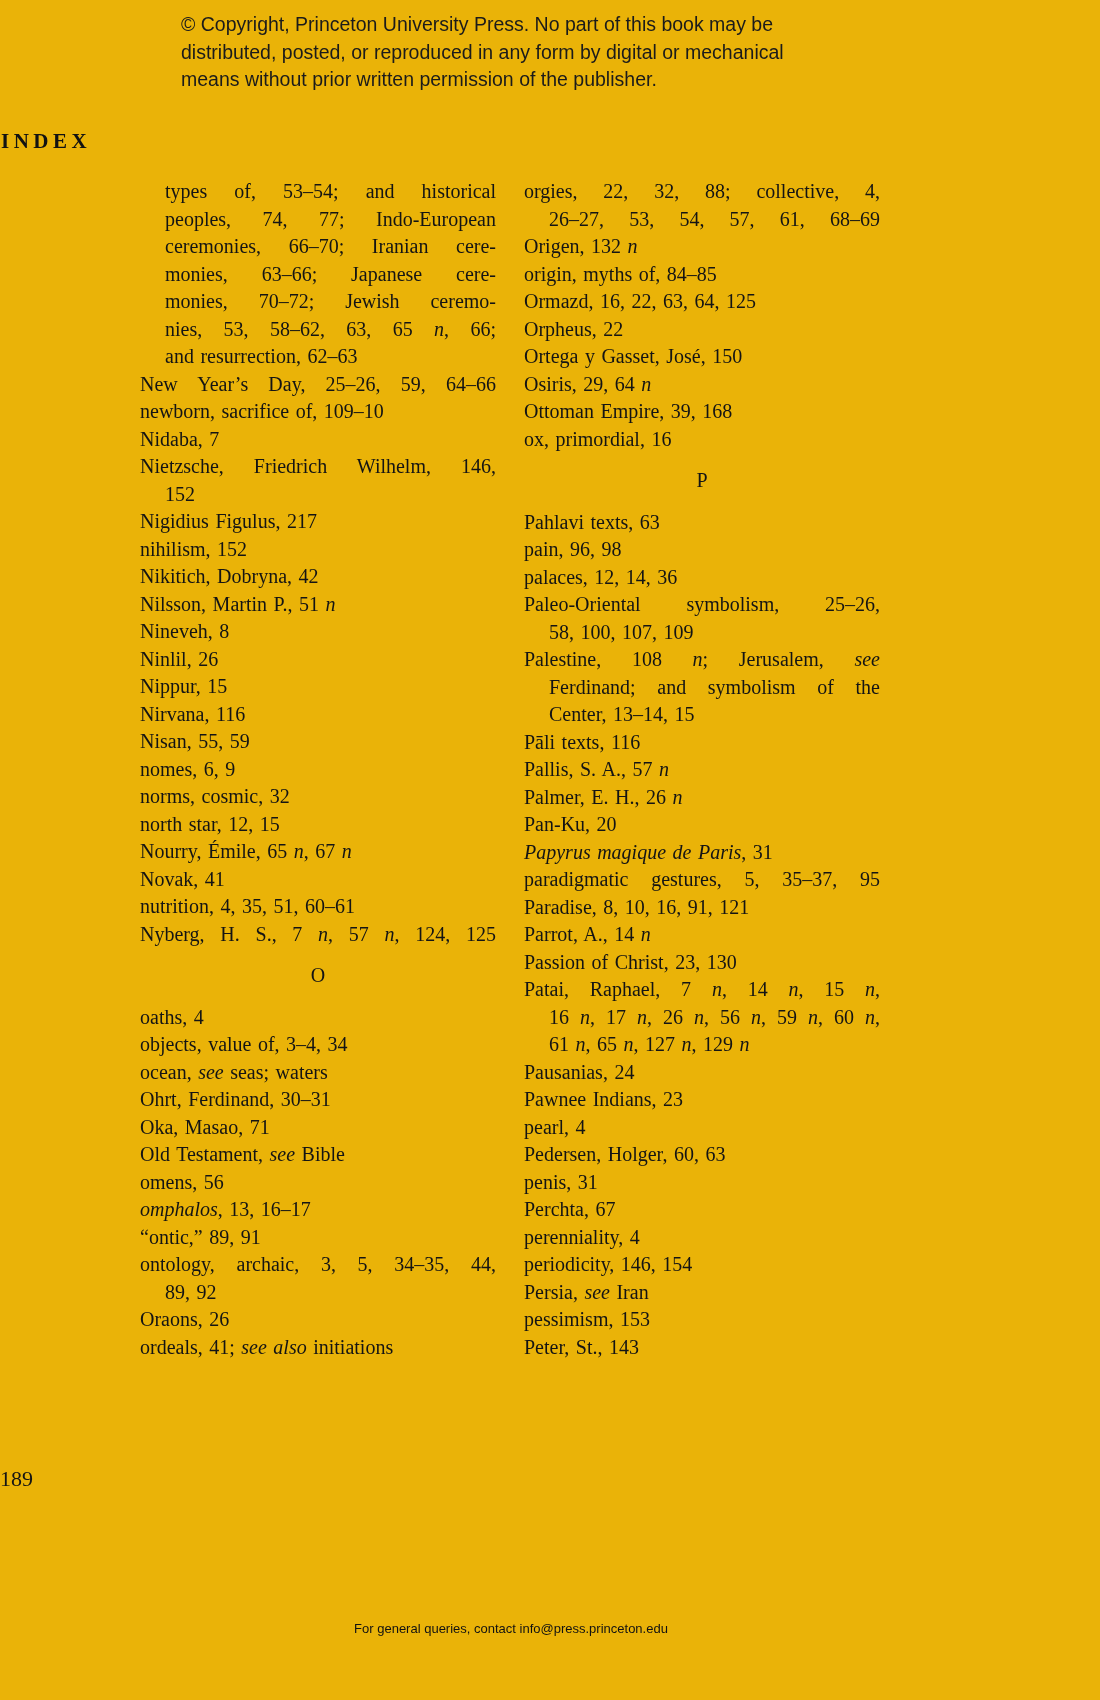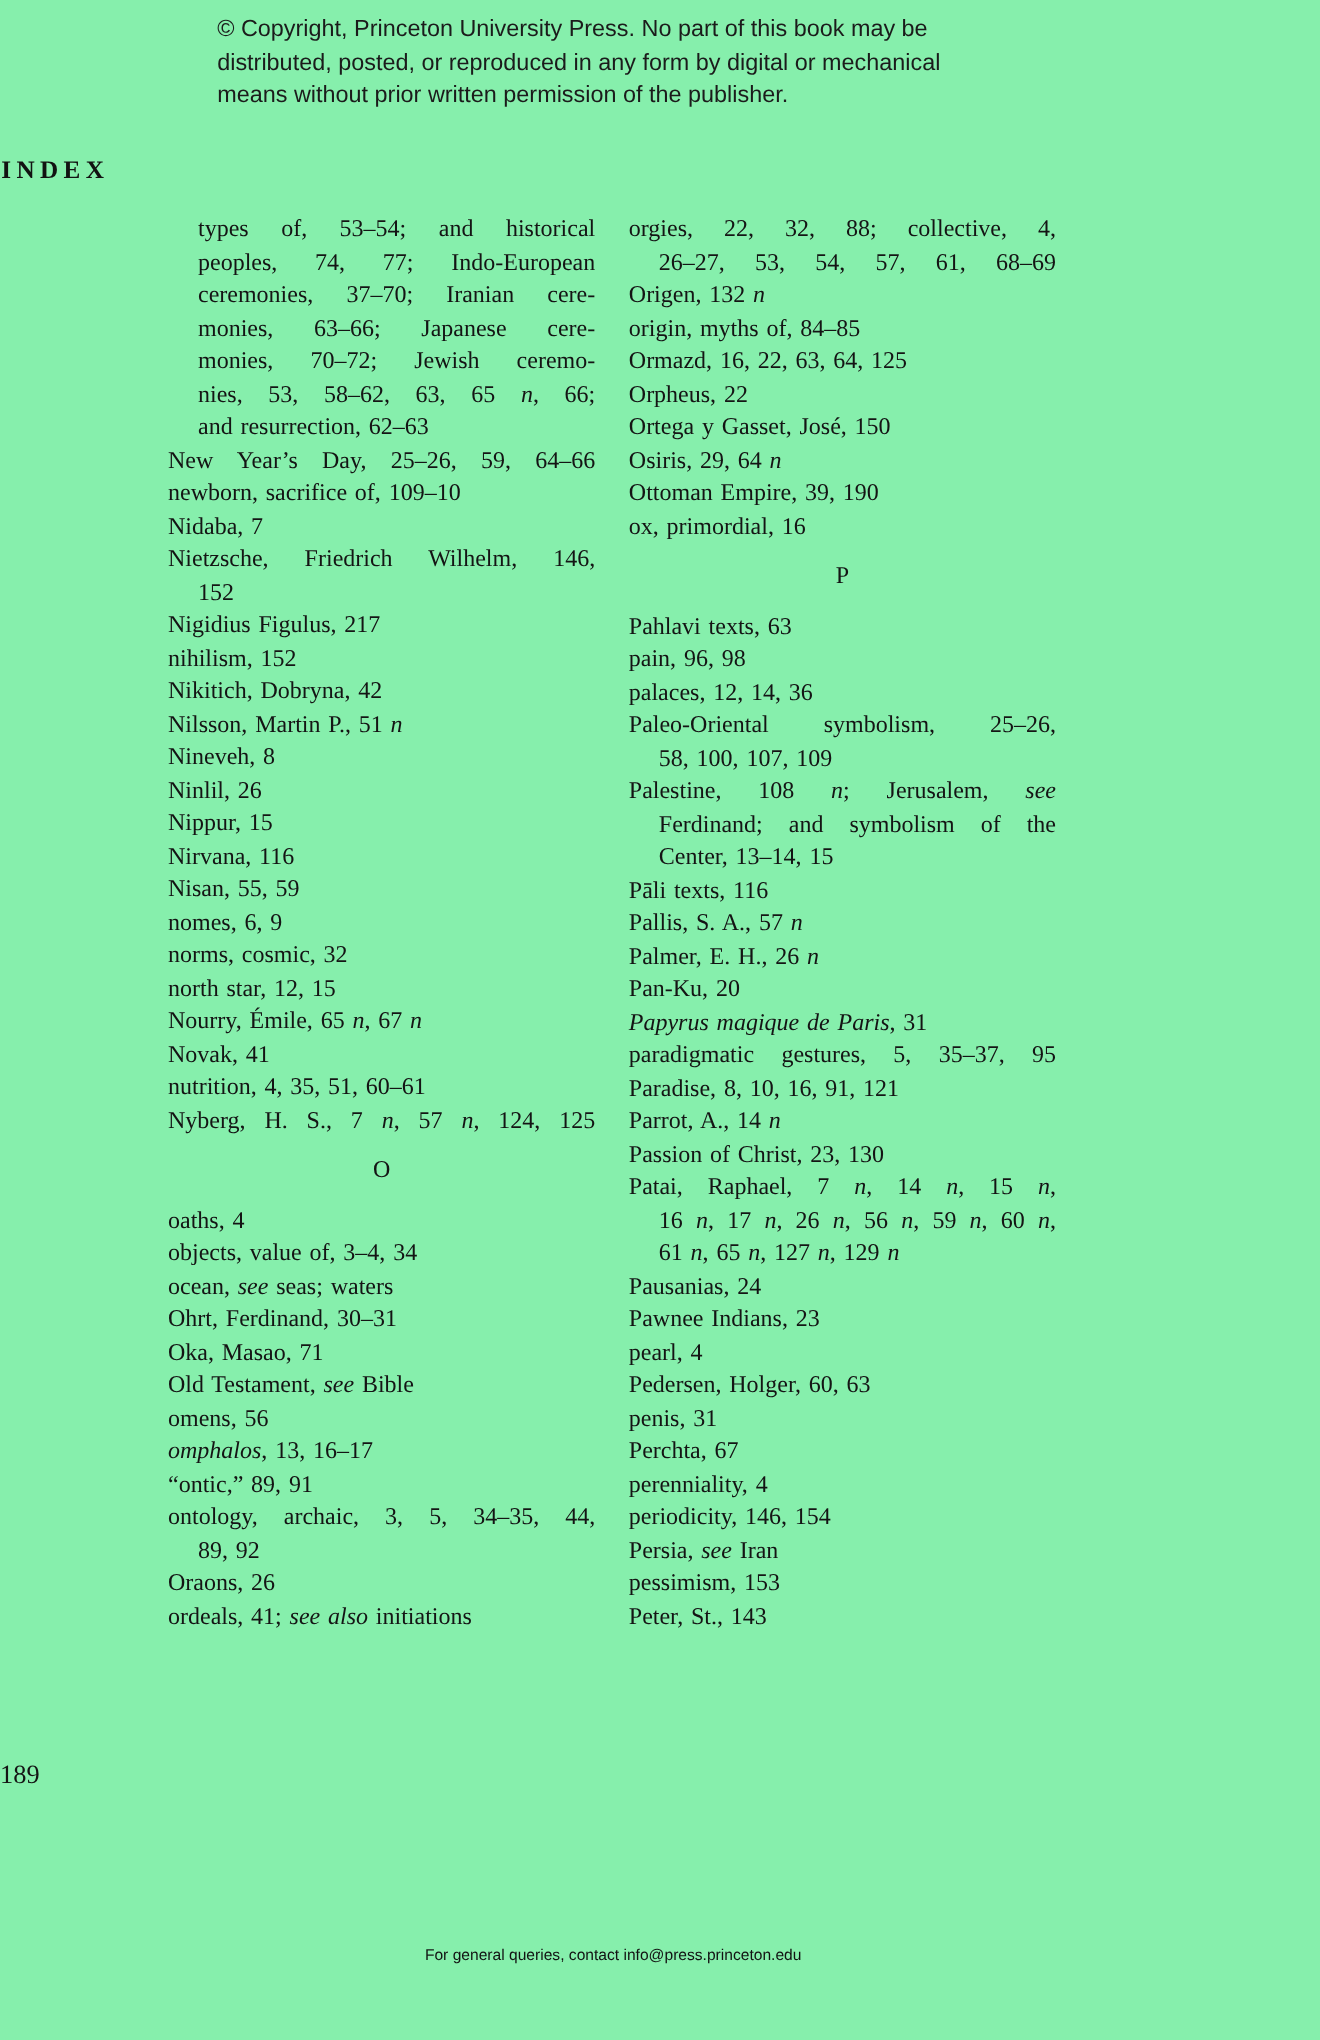--- a/index.html
+++ b/index.html
@@ -2,21 +2,21 @@
 <html><head>
 <meta charset="utf-8">
 <style>
   html,body { margin:0; padding:0; }
   body {
     width:1100px; height:1700px; position:relative;
     background:#ffffff; color:#161616;
     font-family:"Liberation Serif", serif;
     overflow:hidden;
   }
-  .page { position:absolute; left:0; top:0; width:1100px; height:1700px; background:#86efac; }
+  .page { position:absolute; left:0; top:0; width:1100px; height:1700px; background:#eab308; }
 
   .copyright {
     position:absolute; left:181px; top:11px; width:670px;
     font-family:"Liberation Sans", sans-serif;
     font-size:19.5px; line-height:27.5px; color:#1b1b1b;
   }
 
   .index-title {
     position:absolute; left:1px; top:129px; width:1014px;
     text-align:left; font-size:21px; font-weight:700; letter-spacing:4.5px;
@@ -57,21 +57,21 @@
     <div>distributed, posted, or reproduced in any form by digital or mechanical</div>
     <div>means without prior written permission of the publisher.</div>
   </div>
 
   <div class="index-title">INDEX</div>
 
   <div class="cols">
     <div class="col">
         <div class="line ind just">types of, 53–54; and historical</div>
         <div class="line ind just">peoples, 74, 77; Indo-European</div>
-        <div class="line ind just">ceremonies, 37–70; Iranian cere-</div>
+        <div class="line ind just">ceremonies, 66–70; Iranian cere-</div>
         <div class="line ind just">monies, 63–66; Japanese cere-</div>
         <div class="line ind just">monies, 70–72; Jewish ceremo-</div>
         <div class="line ind just">nies, 53, 58–62, 63, 65 <i>n</i>, 66;</div>
         <div class="line ind">and resurrection, 62–63</div>
         <div class="line just">New Year’s Day, 25–26, 59, 64–66</div>
         <div class="line">newborn, sacrifice of, 109–10</div>
         <div class="line">Nidaba, 7</div>
         <div class="line just">Nietzsche, Friedrich Wilhelm, 146,</div>
         <div class="line ind">152</div>
         <div class="line">Nigidius Figulus, 217</div>
@@ -107,21 +107,21 @@
       </div>
     <div class="col">
         <div class="line just">orgies, 22, 32, 88; collective, 4,</div>
         <div class="line ind just">26–27, 53, 54, 57, 61, 68–69</div>
         <div class="line">Origen, 132 <i>n</i></div>
         <div class="line">origin, myths of, 84–85</div>
         <div class="line">Ormazd, 16, 22, 63, 64, 125</div>
         <div class="line">Orpheus, 22</div>
         <div class="line">Ortega y Gasset, José, 150</div>
         <div class="line">Osiris, 29, 64 <i>n</i></div>
-        <div class="line">Ottoman Empire, 39, 190</div>
+        <div class="line">Ottoman Empire, 39, 168</div>
         <div class="line">ox, primordial, 16</div>
         <div class="section-letter">P</div>
         <div class="line">Pahlavi texts, 63</div>
         <div class="line">pain, 96, 98</div>
         <div class="line">palaces, 12, 14, 36</div>
         <div class="line just">Paleo-Oriental symbolism, 25–26,</div>
         <div class="line ind">58, 100, 107, 109</div>
         <div class="line just">Palestine, 108 <i>n</i>; Jerusalem, <i>see</i></div>
         <div class="line ind just">Ferdinand; and symbolism of the</div>
         <div class="line ind">Center, 13–14, 15</div>

